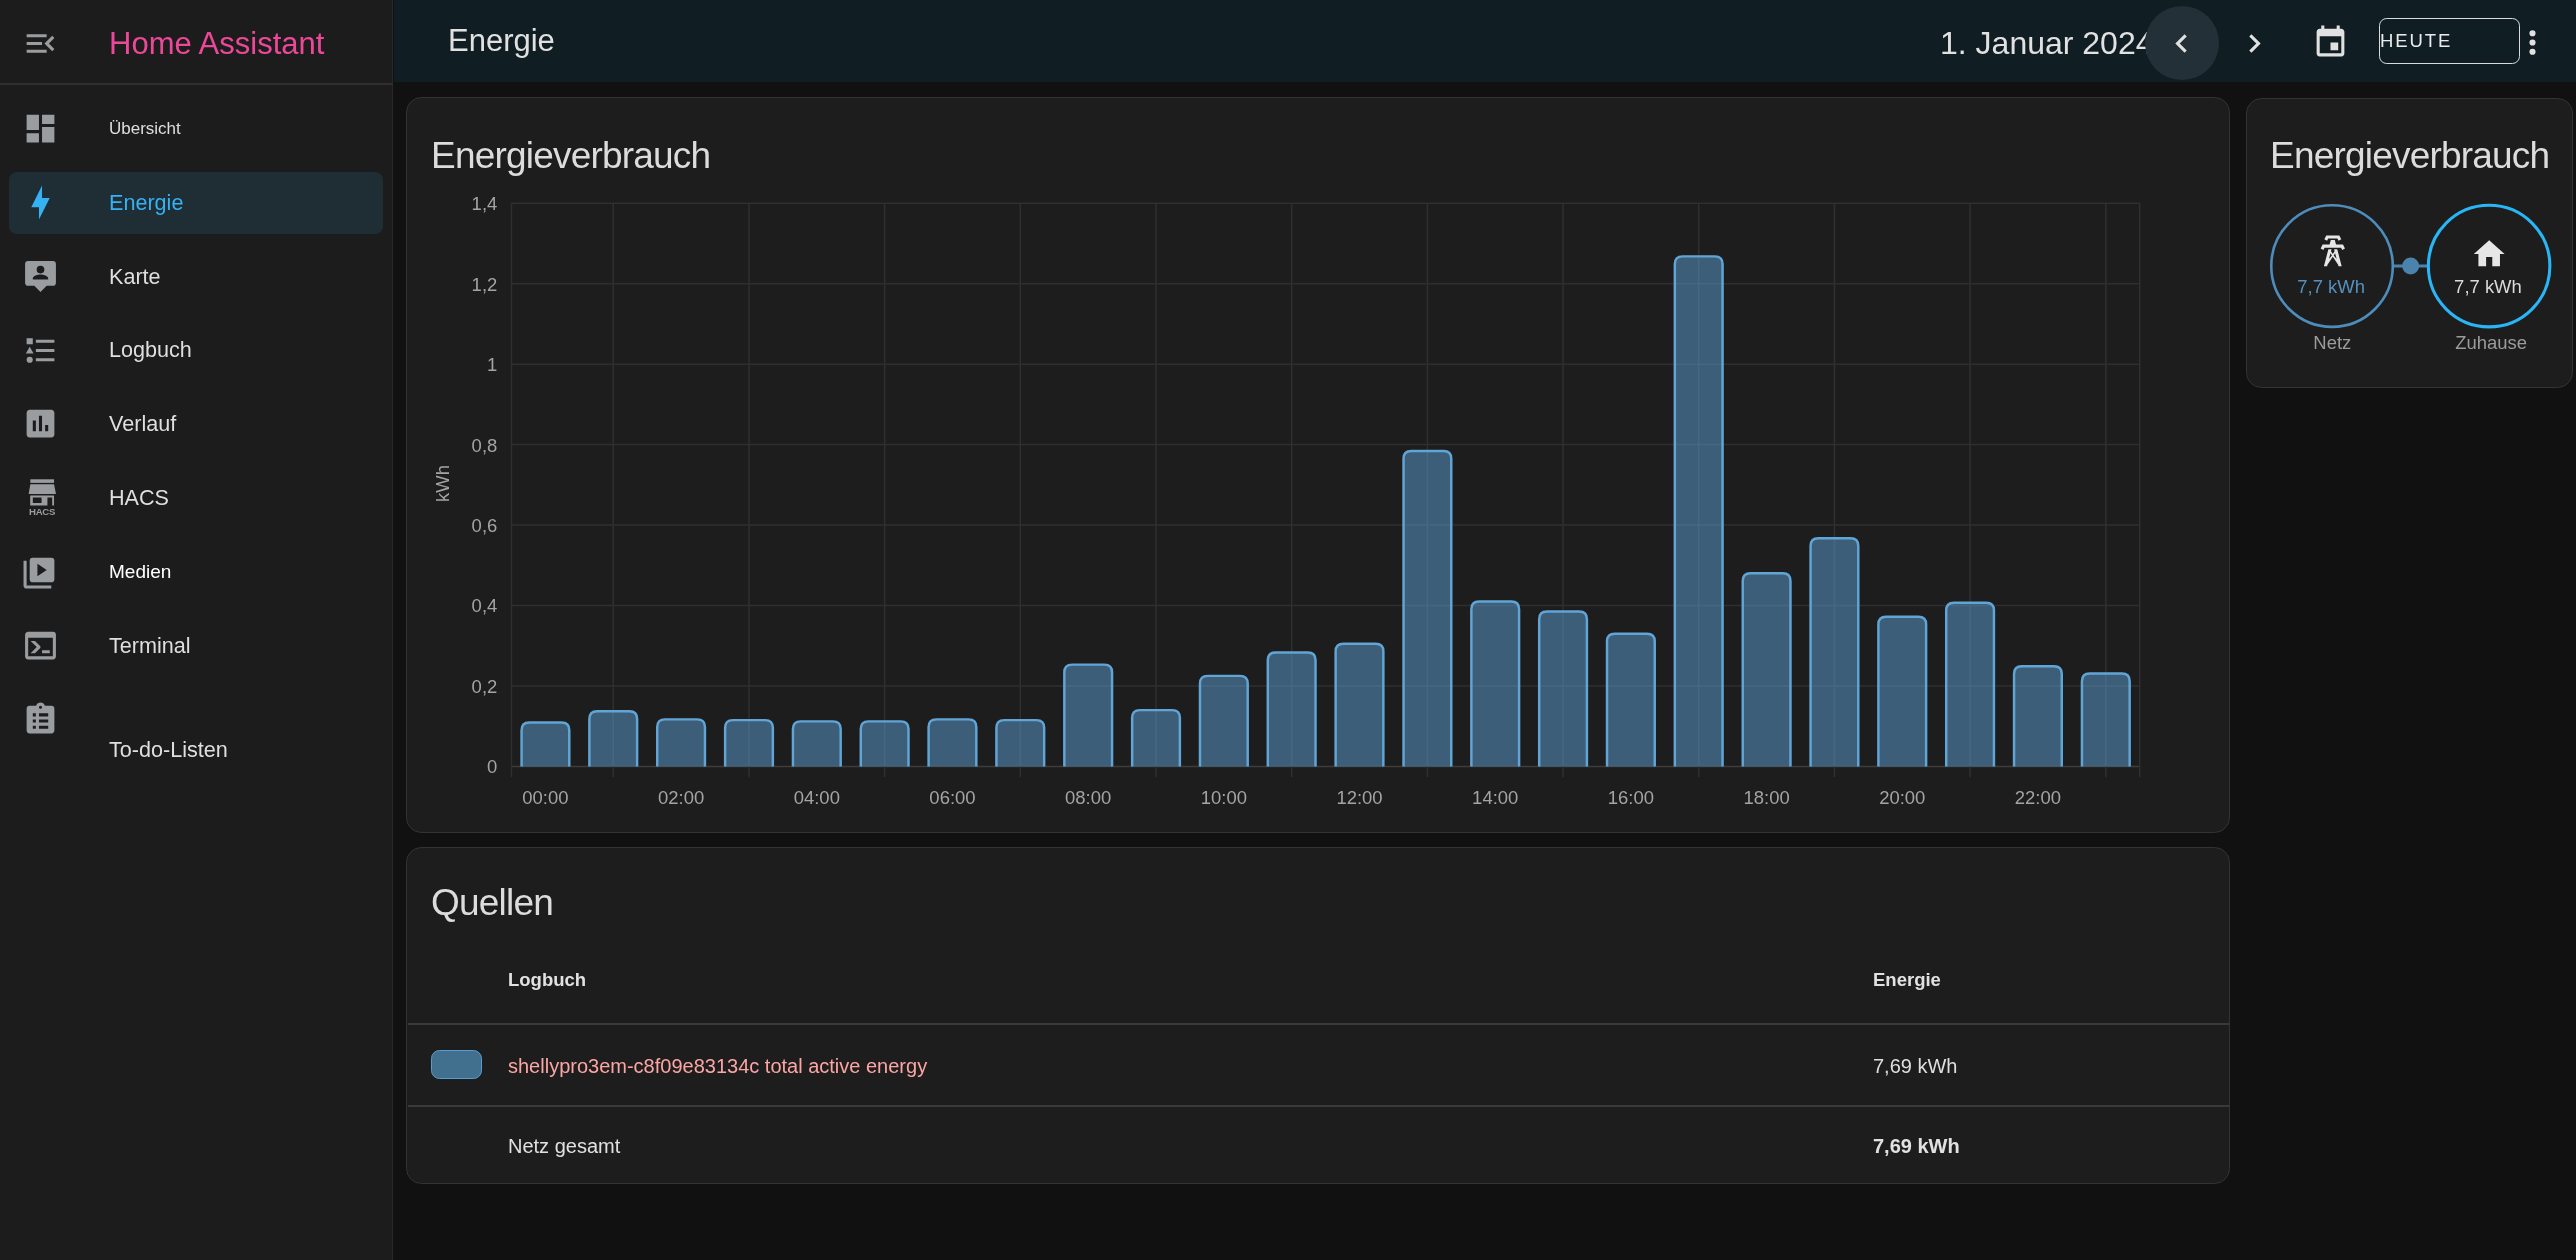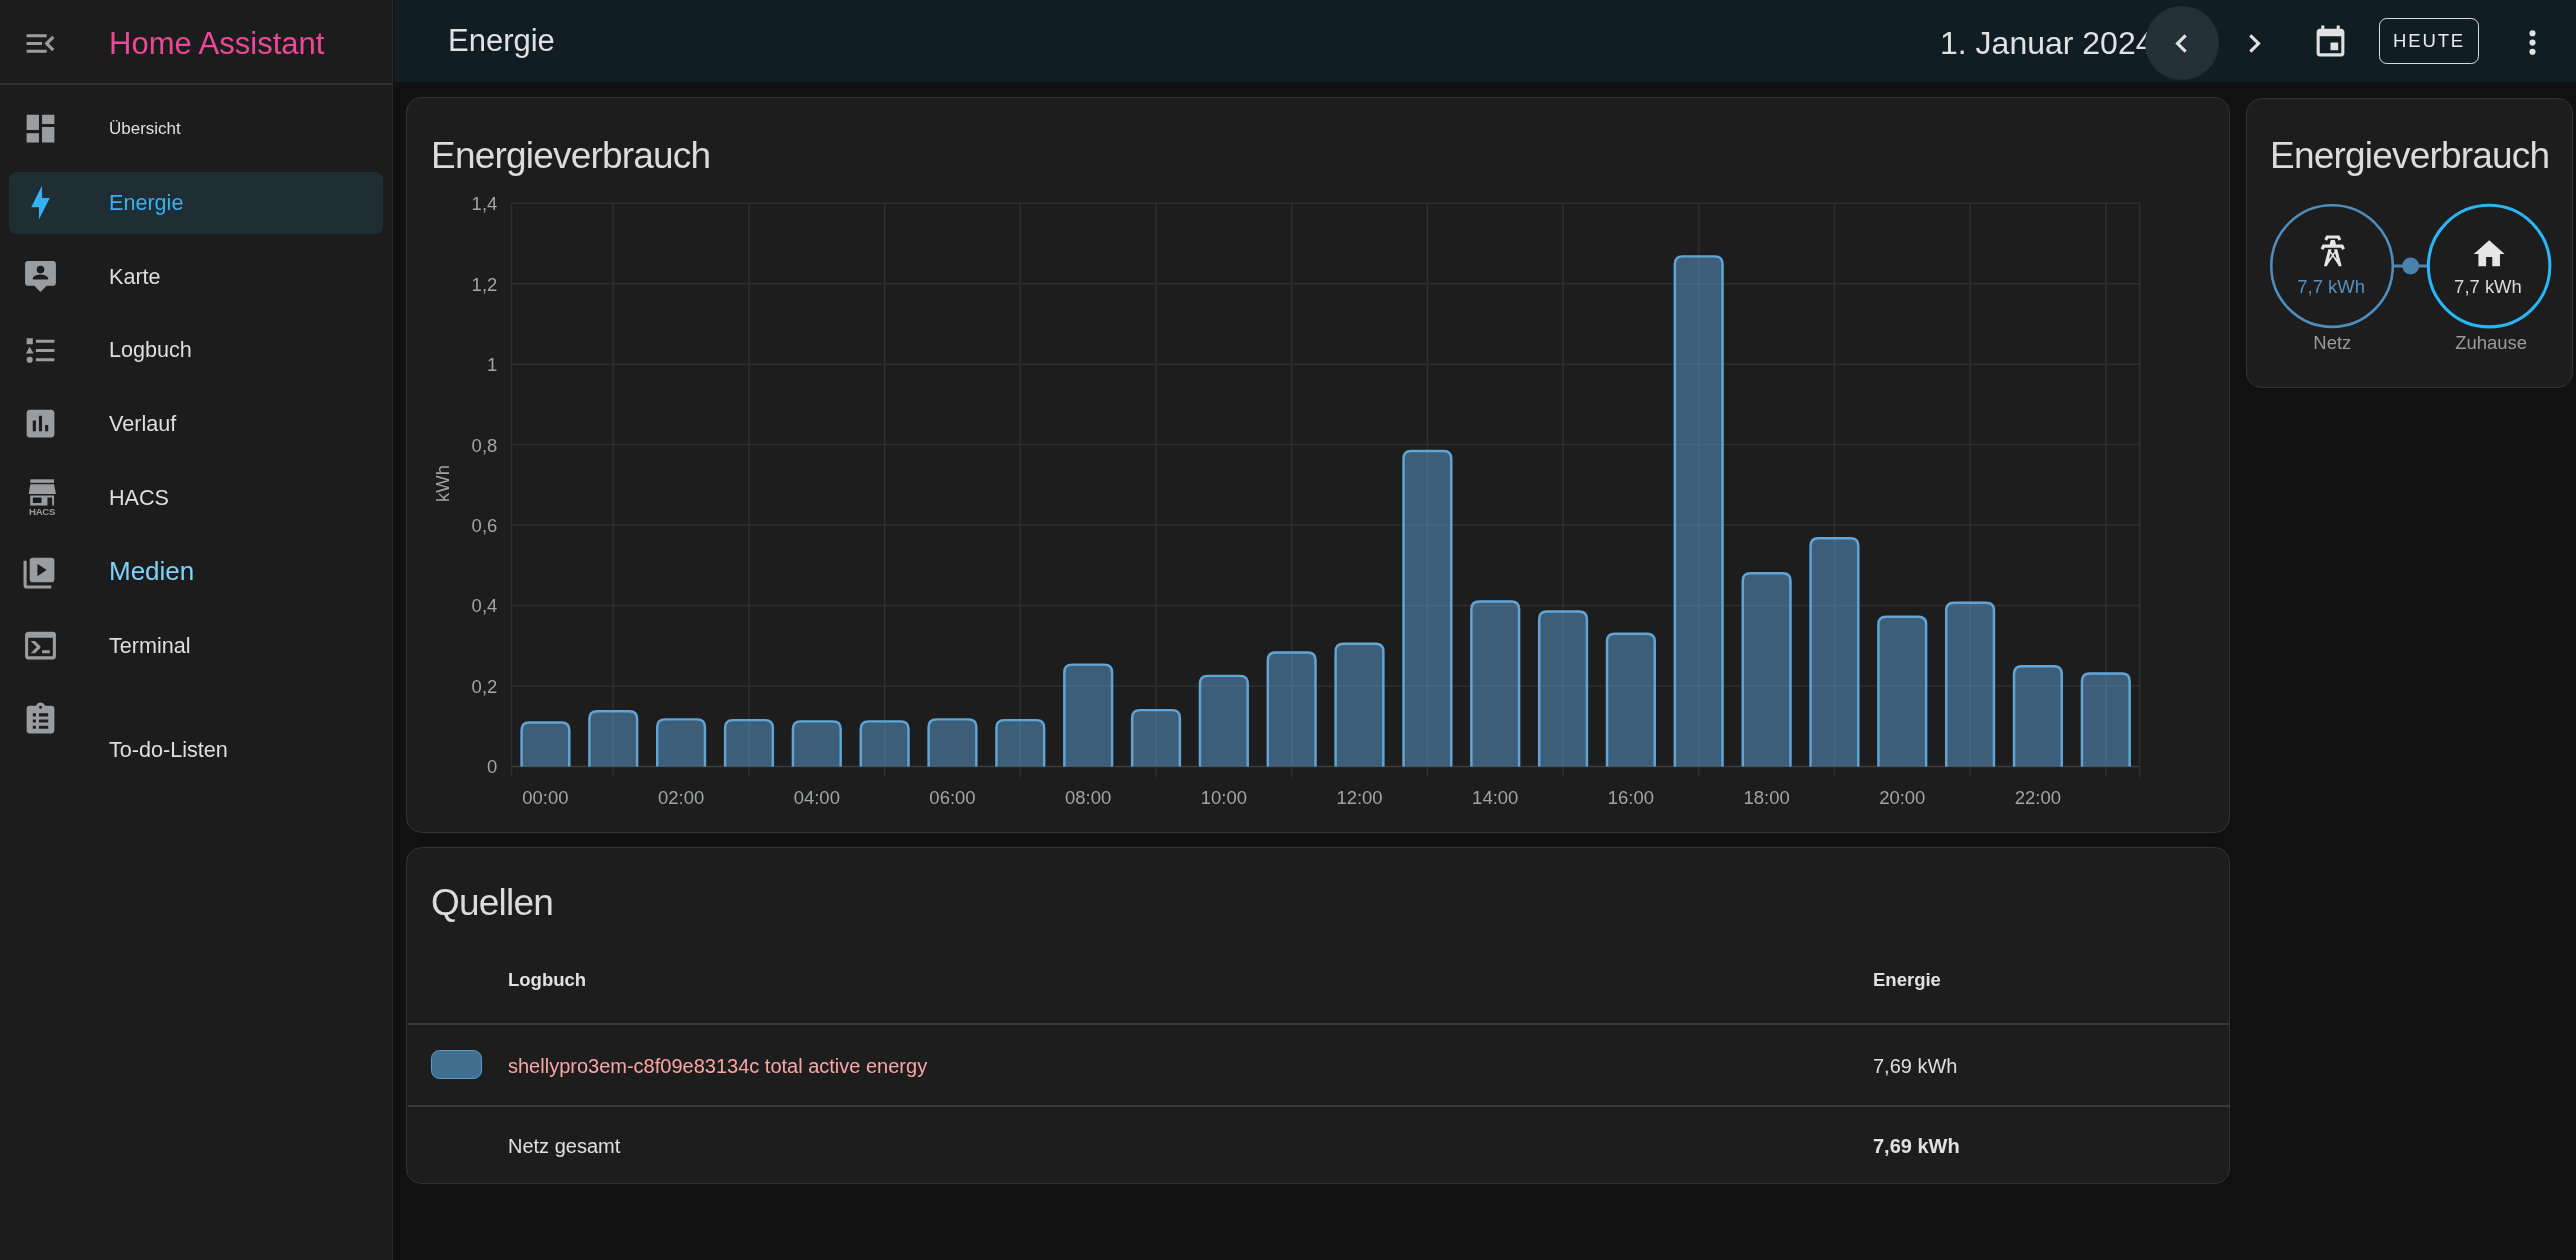--- a/index.html
+++ b/index.html
@@ -16,22 +16,22 @@
   <div class="abs" style="left:2145px;top:6.2px;width:74px;height:74px;border-radius:50%;background:#233037"></div>
   <svg style="position:absolute;left:2163px;top:25px" width="37" height="37" viewBox="0 0 24 24">
       <path d="M15.41,16.58L10.83,12L15.41,7.41L14,6L8,12L14,18L15.41,16.58Z" fill="#e1e1e1"></path>
     </svg>
   <svg style="position:absolute;left:2236px;top:25px" width="37" height="37" viewBox="0 0 24 24">
       <path d="M8.59,16.58L13.17,12L8.59,7.41L10,6L16,12L10,18L8.59,16.58Z" fill="#e1e1e1"></path>
     </svg>
   <svg style="position:absolute;left:2312px;top:24px" width="37" height="37" viewBox="0 0 24 24">
       <path d="M19,19H5V8H19M16,1V3H8V1H6V3H5C3.89,3 3,3.9 3,5V19A2,2 0 0,0 5,21H19A2,2 0 0,0 21,19V5C21,3.89 20.1,3 19,3H18V1M17,12H12V17H17V12Z" fill="#e1e1e1"></path>
     </svg>
-  <div class="abs" style="left:2379px;top:17.7px;width:100px;height:46px;border:1.5px solid #d9dcde;border-radius:7.7px;
-       text-align:center;line-height:43px;font-size:18.5px;letter-spacing:1.9px;font-weight:500;color:#e8eaec">HEUTE</div>
+  <div class="abs" style="left:2379px;top:17.7px;width:141px;height:46px;border:1.5px solid #d9dcde;border-radius:7.7px;
+       line-height:43px;font-size:18.5px;letter-spacing:1.9px;font-weight:500;color:#e8eaec">HEUTE</div>
   <svg style="position:absolute;left:2514px;top:24px" width="37" height="37" viewBox="0 0 24 24">
       <path d="M12,16A2,2 0 0,1 14,18A2,2 0 0,1 12,20A2,2 0 0,1 10,18A2,2 0 0,1 12,16M12,10A2,2 0 0,1 14,12A2,2 0 0,1 12,14A2,2 0 0,1 10,12A2,2 0 0,1 12,10M12,4A2,2 0 0,1 14,6A2,2 0 0,1 12,8A2,2 0 0,1 10,6A2,2 0 0,1 12,4Z" fill="#e1e1e1"></path>
     </svg>
 
   <div class="abs" style="left:0;top:0;width:393px;height:1260px;background:#1c1c1c;border-right:1.5px solid #282828"></div>
   <div class="abs" style="left:0;top:83px;width:393px;height:1.5px;background:#2f2f2f"></div>
   <svg style="position:absolute;left:22.3px;top:25px" width="37" height="37" viewBox="0 0 24 24">
       <path d="M21,15.61L19.59,17L14.58,12L19.59,7L21,8.39L17.44,12L21,15.61M3,6H16V8H3V6M3,13V11H13V13H3M3,18V16H16V18H3Z" fill="#9a9da0"></path>
     </svg>
   <div class="abs" style="left:109px;top:25px;height:37px;line-height:37px;font-size:31px;color:#ec4899">Home Assistant</div>
@@ -59,21 +59,21 @@
 <svg style="position:absolute;left:23px;top:477px" width="37" height="40" viewBox="0 0 48 52">
 <rect x="9.5" y="3" width="30.8" height="4.6" fill="#9a9da0"></rect>
 <polygon points="9.5,9.5 40.3,9.5 42.8,22.2 7.3,22.2" fill="#9a9da0"></polygon>
 <path fill="#9a9da0" fill-rule="evenodd" d="M9.3,24.1 H40.3 V36.9 H9.3 Z M12.7,26.5 H24.1 V33.7 H12.7 Z M31.7,26.5 H37.9 V36.9 H31.7 Z"></path>
 <text x="24.8" y="50" font-size="12.5" font-weight="bold" text-anchor="middle" fill="#9a9da0" font-family="Liberation Sans" letter-spacing="-0.4">HACS</text>
 </svg>
     <div style="position:absolute;left:109px;top:482px;height:31px;line-height:31px;font-size:21.6px;color:#dfdfdf">HACS</div>
 <svg style="position:absolute;left:22.3px;top:553px" width="37" height="37" viewBox="0 0 24 24">
       <path d="M19,3H7A2,2 0 0,0 5,5V17A2,2 0 0,0 7,19H19A2,2 0 0,0 21,17V5A2,2 0 0,0 19,3M10,15V7L16,11L10,15M3,5V21H19V23H3A2,2 0 0,1 1,21V5H3Z" fill="#9a9da0"></path>
     </svg>
-    <div style="position:absolute;left:109px;top:556px;height:31px;line-height:31px;font-size:26px;color:#7dd3fc">Medien</div>
+    <div style="position:absolute;left:109px;top:556px;height:31px;line-height:31px;font-size:19px;color:#ffffff">Medien</div>
 <svg style="position:absolute;left:22.3px;top:627px" width="37" height="37" viewBox="0 0 24 24">
       <path d="M20,19V7H4V19H20M20,3A2,2 0 0,1 22,5V19A2,2 0 0,1 20,21H4A2,2 0 0,1 2,19V5C2,3.89 2.9,3 4,3H20M13,17V15H18V17H13M9.58,13L5.57,9H8.4L11.7,12.3C12.09,12.69 12.09,13.33 11.7,13.72L8.42,17H5.59L9.58,13Z" fill="#9a9da0"></path>
     </svg>
     <div style="position:absolute;left:109px;top:630px;height:31px;line-height:31px;font-size:21.6px;color:#dfdfdf">Terminal</div>
 <svg style="position:absolute;left:22.3px;top:701px" width="37" height="37" viewBox="0 0 24 24">
       <path d="M19,3H14.82C14.4,1.84 13.3,1 12,1C10.7,1 9.6,1.84 9.18,3H5A2,2 0 0,0 3,5V19A2,2 0 0,0 5,21H19A2,2 0 0,0 21,19V5A2,2 0 0,0 19,3M12,3A1,1 0 0,1 13,4A1,1 0 0,1 12,5A1,1 0 0,1 11,4A1,1 0 0,1 12,3M7,8H9V10H7V8M7,12H9V14H7V12M7,16H9V18H7V16M17,18H11V16H17V18M17,14H11V12H17V14M17,10H11V8H17V10Z" fill="#9a9da0"></path>
     </svg>
     <div style="position:absolute;left:109px;top:734px;height:31px;line-height:31px;font-size:21.6px;color:#dfdfdf">To-do-Listen</div>
 
   <div class="card" style="left:406px;top:97px;width:1824px;height:736px"></div>

